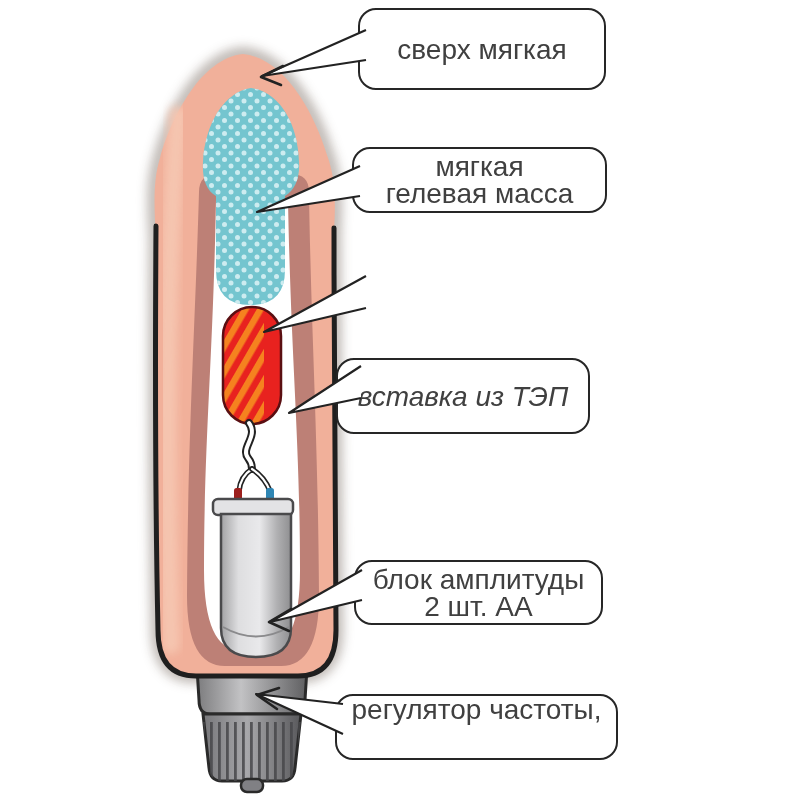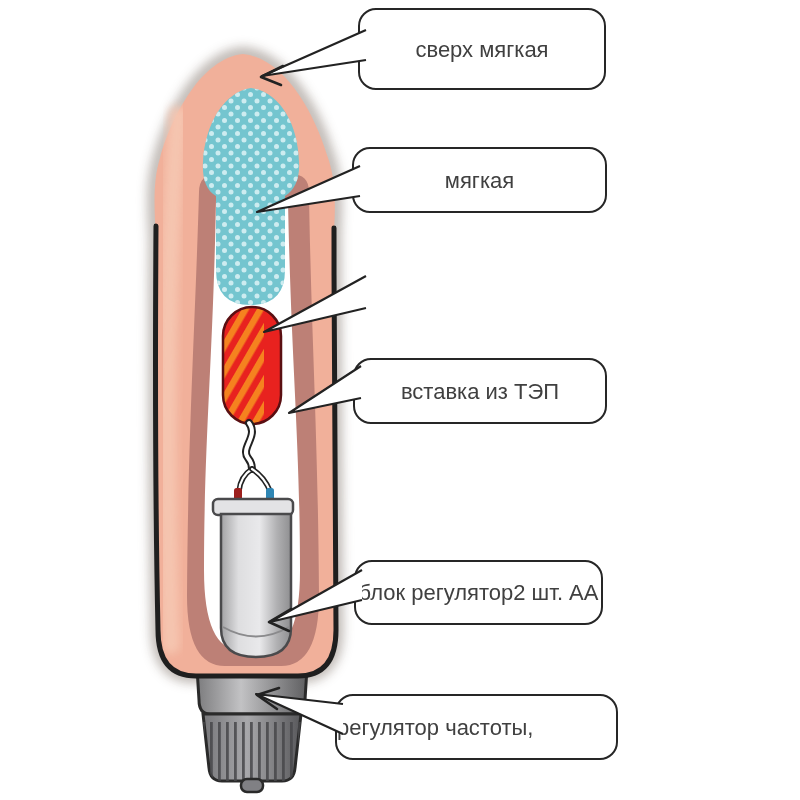--- a/index.html
+++ b/index.html
@@ -1,21 +1,21 @@
 <!DOCTYPE html>
 <html><head>
 <meta charset="utf-8">
 <style>
   html,body{margin:0;padding:0;background:#ffffff;}
   .stage{position:relative;width:800px;height:800px;background:#ffffff;overflow:hidden;
          font-family:"Liberation Sans",sans-serif;}
   .stage svg.layer{position:absolute;left:0;top:0;}
   .callout{position:absolute;box-sizing:border-box;background:#ffffff;border:2.5px solid #262626;
-           border-radius:18px;display:flex;flex-direction:row;align-items:center;justify-content:center;
-           text-align:center;color:#404040;font-size:22px;line-height:27px;z-index:5;}
+           border-radius:18px;display:flex;flex-direction:column;align-items:center;justify-content:center;
+           text-align:center;color:#404040;font-size:28px;line-height:27px;z-index:5;}
   .callout span{display:block;white-space:nowrap;}
   #tails{z-index:8;pointer-events:none;}
   #device{z-index:1;}
 </style>
 </head>
 <body>
 
 <div class="stage">
 
   <svg id="device" class="layer" width="800" height="800" viewBox="0 0 800 800">
@@ -117,29 +117,30 @@
     <path d="M156,226 C155,380 156,540 158,630 Q158,676 196,676 L298,676 Q336,676 336,630
          C335,540 334,380 334,228" fill="none" stroke="#1f1f1f" stroke-width="5" stroke-linecap="round"></path>
   </svg>
 
   <div class="callout" style="left:358px;top:8px;width:248px;height:82px;">
     <span>сверх мягкая</span>
   </div>
 
   <div class="callout" style="left:352px;top:147px;width:255px;height:66px;">
     <span>мягкая</span>
+    <span>гелевая масса</span>
   </div>
 
 
-  <div class="callout" style="left:353px;top:358px;width:254px;height:66px;">
+  <div class="callout" style="left:336px;top:358px;width:254px;height:76px;font-style:italic;">
     <span>вставка из ТЭП</span>
   </div>
 
   <div class="callout" style="left:354px;top:560px;width:249px;height:65px;">
-    <span>блок регулятор</span>
+    <span>блок амплитуды</span>
     <span>2 шт. АА</span>
   </div>
 
   <div class="callout" style="left:335px;top:694px;width:283px;height:66px;justify-content:space-between;">
     <span>регулятор частоты,</span>
   </div>
 
   <svg id="tails" class="layer" width="800" height="800" viewBox="0 0 800 800">
     <g fill="#ffffff" stroke="#222222" stroke-width="2.2" stroke-linejoin="round">
       <path d="M366,30 L262,76 L366,60"></path>

